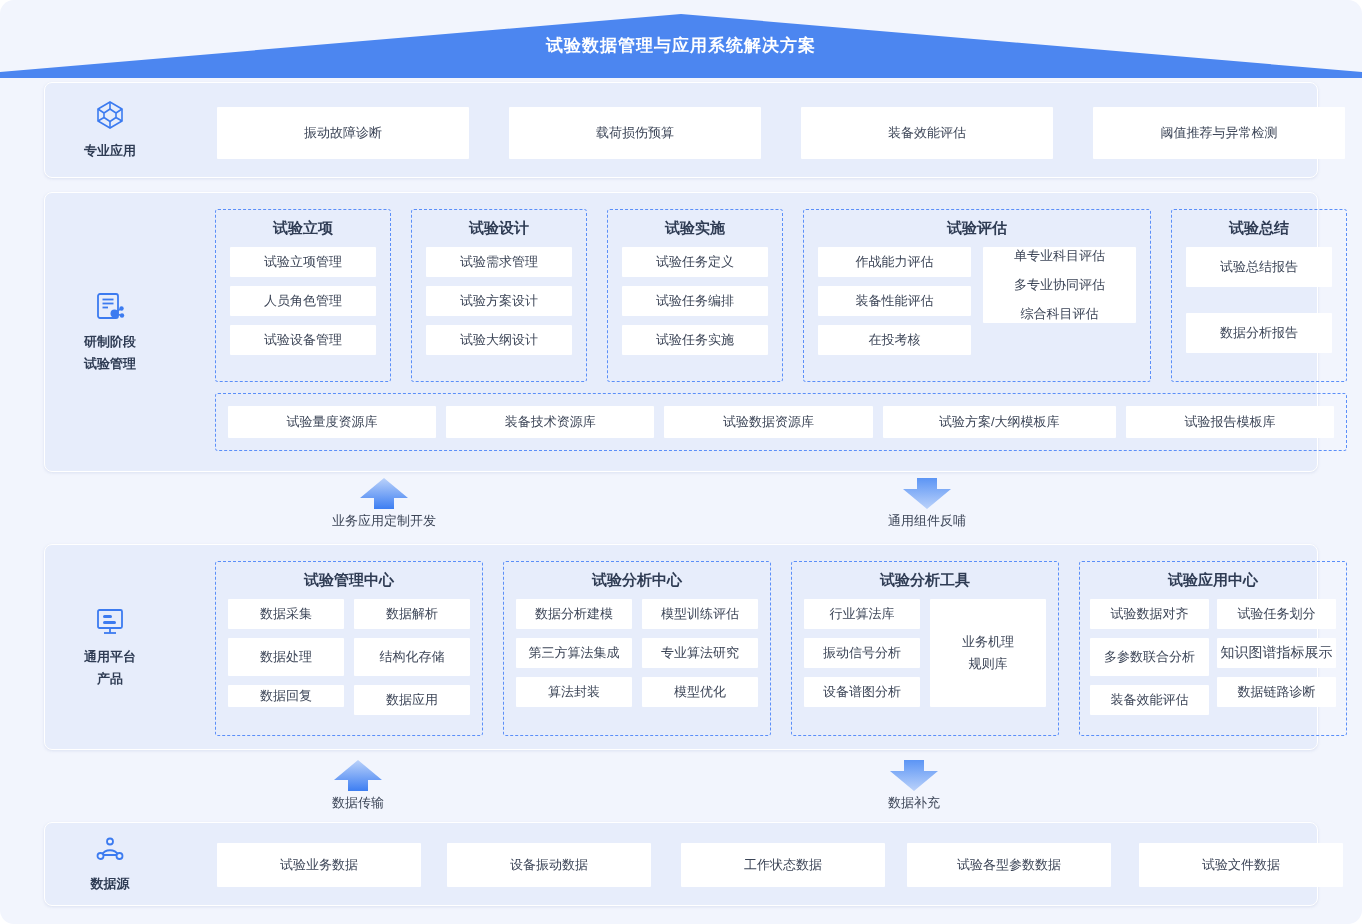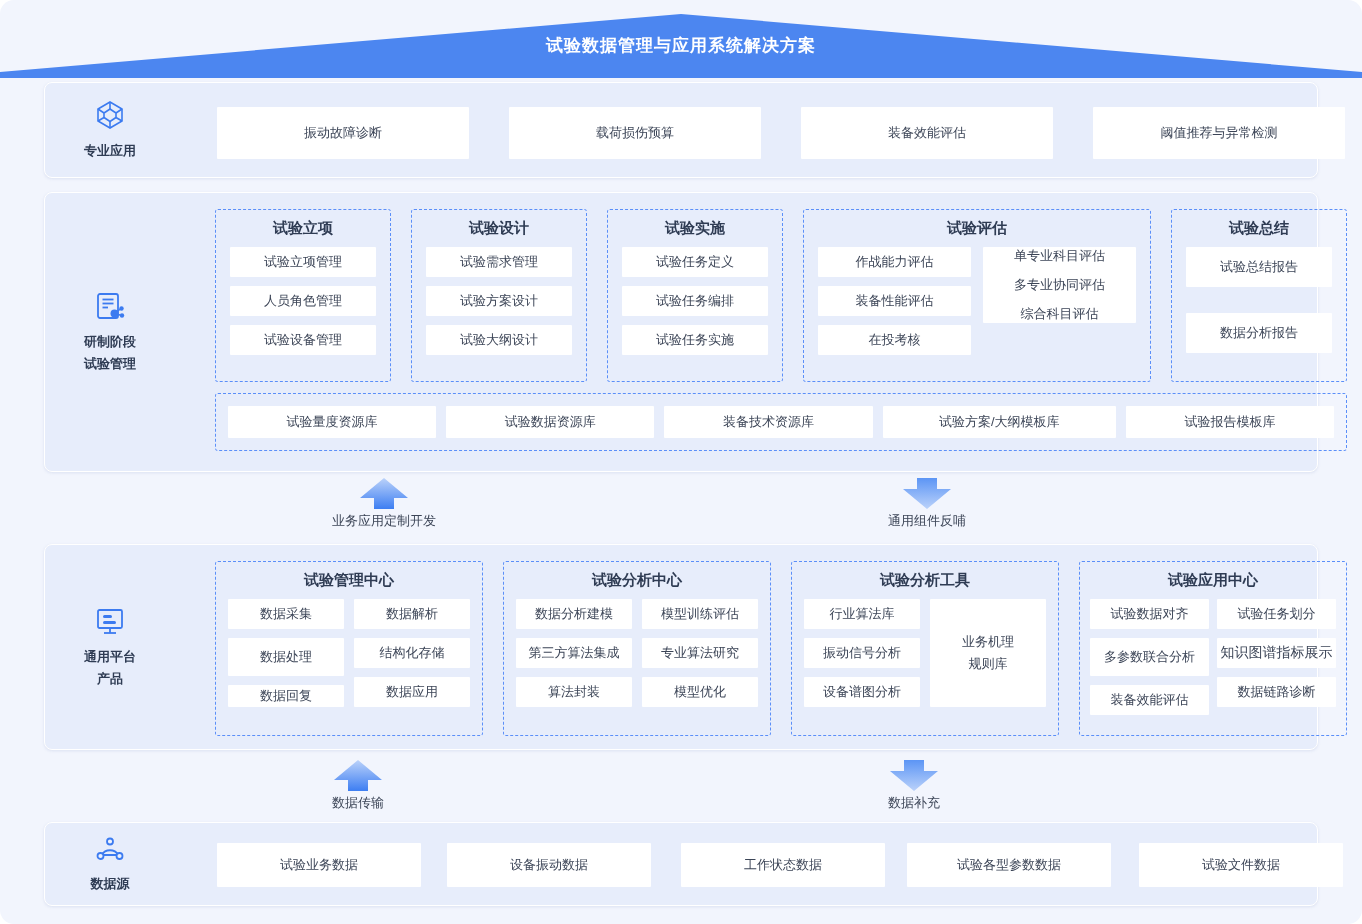--- a/index.html
+++ b/index.html
@@ -188,22 +188,22 @@
     <div class="group" style="left:1126px; top:16px; width:176px; height:173px;">
       <div class="group-title">试验总结</div>
       <div class="col" style="gap:26px; padding:0 14px;">
         <div class="card" style="height:40px;">试验总结报告</div>
         <div class="card" style="height:40px;">数据分析报告</div>
       </div>
     </div>
 
     <div class="group" style="left:170px; top:200px; width:1132px; height:58px; display:flex; align-items:center; padding:0 12px; gap:10px;">
       <div class="card" style="flex:1; height:32px;">试验量度资源库</div>
+      <div class="card" style="flex:1; height:32px;">装备技术资源库</div>
       <div class="card" style="flex:1; height:32px;">试验数据资源库</div>
-      <div class="card" style="flex:1; height:32px;">装备技术资源库</div>
       <div class="card" style="flex:1.12; height:32px;">试验方案/大纲模板库</div>
       <div class="card" style="flex:1; height:32px;">试验报告模板库</div>
     </div>
   </div>
 
   <div class="arrow-block" style="left:332px; top:476px;">
     <svg width="52" height="34" viewBox="0 0 52 34">
       <defs>
           <linearGradient id="gu1" x1="0" y1="1" x2="0" y2="0">
         <stop offset="0%" stop-color="#3D7EF2"></stop>
@@ -252,21 +252,21 @@
     <div class="group" style="left:170px; top:16px; width:268px; height:175px;">
       <div class="group-title">试验管理中心</div>
       <div style="display:flex; gap:10px; padding:0 12px;">
         <div class="col" style="gap:9px; flex:1;">
           <div class="card" style="height:30px;">数据采集</div>
           <div class="card" style="height:38px;">数据处理</div>
           <div class="card" style="height:22px;">数据回复</div>
         </div>
         <div class="col" style="gap:9px; flex:1;">
           <div class="card" style="height:30px;">数据解析</div>
-          <div class="card" style="height:30px;">结构化存储</div>
+          <div class="card" style="height:38px;">结构化存储</div>
           <div class="card" style="height:30px;">数据应用</div>
         </div>
       </div>
     </div>
 
     <div class="group" style="left:458px; top:16px; width:268px; height:175px;">
       <div class="group-title">试验分析中心</div>
       <div style="display:flex; gap:10px; padding:0 12px;">
         <div class="col" style="gap:9px; flex:1;">
           <div class="card" style="height:30px;">数据分析建模</div>

